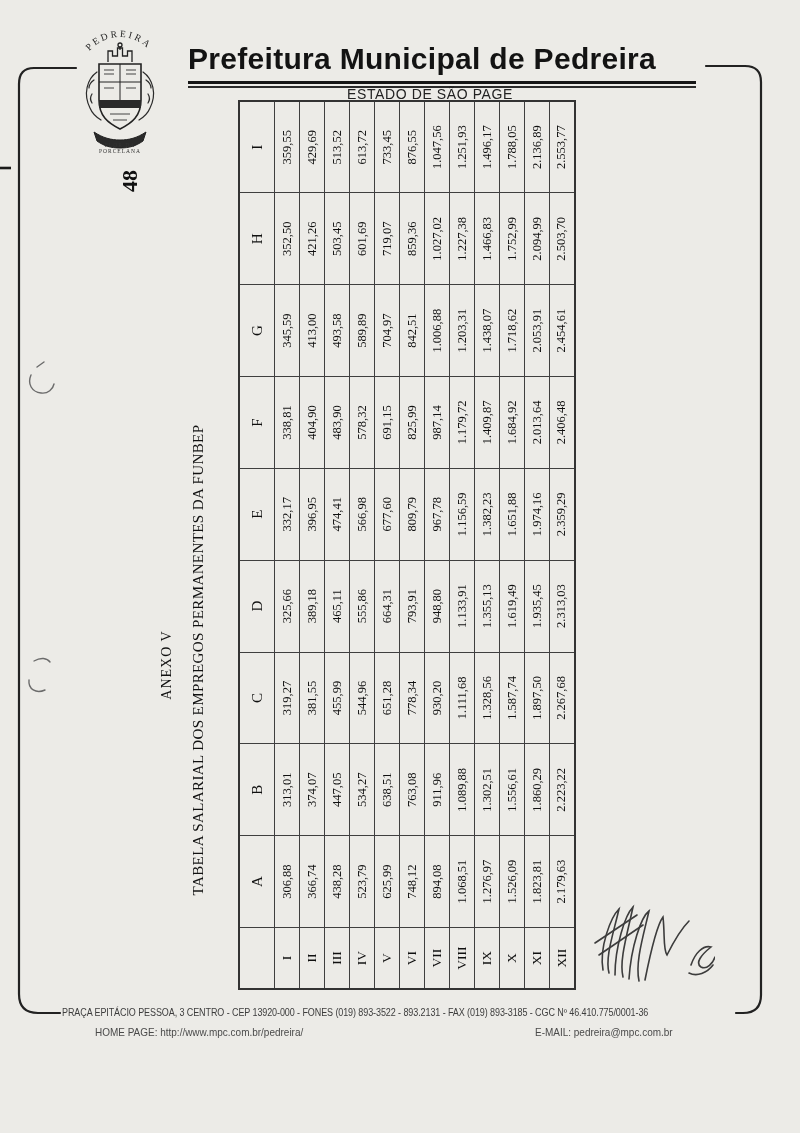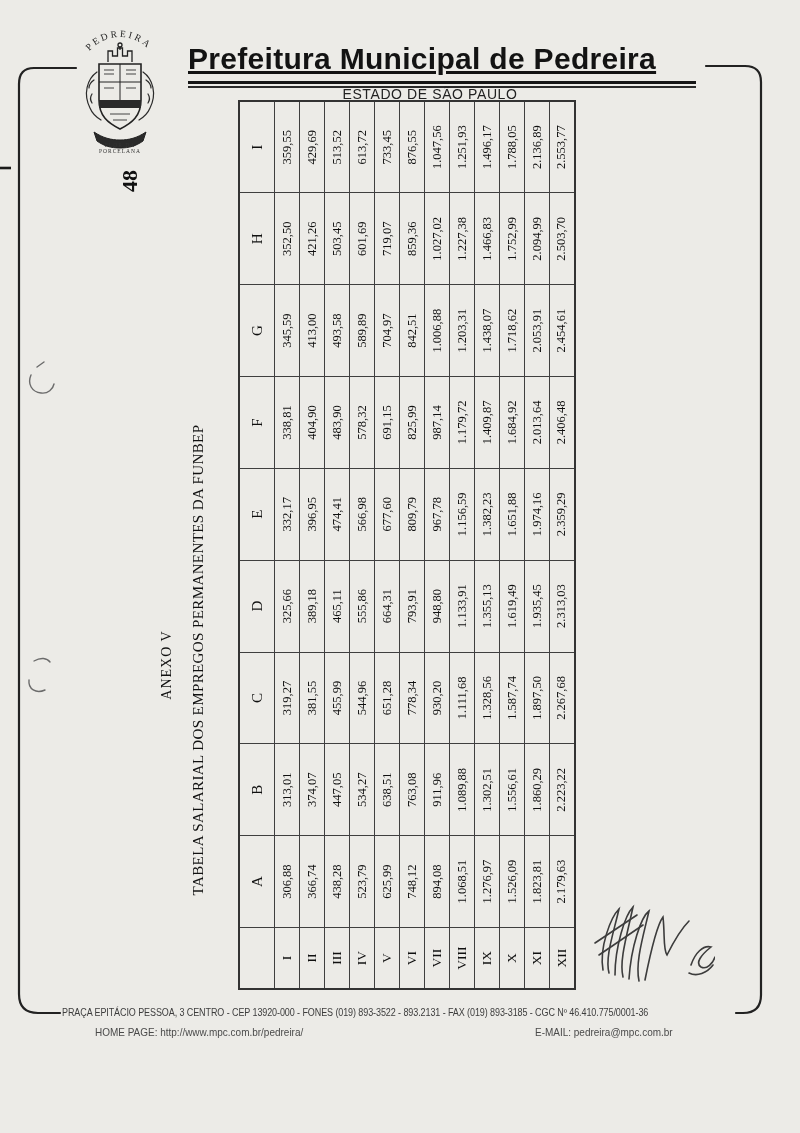--- a/index.html
+++ b/index.html
@@ -13,21 +13,20 @@
   svg{display:block;}
   .deco-svg{position:absolute;left:0;top:0;width:800px;height:1133px;pointer-events:none;}
 
   
   .crest{position:absolute;left:70px;top:14px;width:100px;height:140px;}
   .main-title{
     position:absolute;left:188px;top:42px;width:510px;
     font-family:"Liberation Sans", sans-serif;
     font-weight:bold;font-size:30px;letter-spacing:.3px;color:#131313;
     white-space:nowrap;
-    text-decoration:underline;
   }
   .underline-a{position:absolute;left:188px;top:81px;width:508px;height:3px;background:#161616;}
   .underline-b{position:absolute;left:188px;top:86px;width:508px;height:1.5px;background:#2a2a2a;}
   .sub-title{
     position:absolute;left:280px;top:86px;width:300px;text-align:center;
     font-family:"Liberation Sans", sans-serif;
     font-size:14px;letter-spacing:.6px;color:#222;white-space:nowrap;
   }
 
   
@@ -135,21 +134,21 @@
       <path d="M76,66 c3,2 5,5 5,8 M78,80 c2,3 2,6 0,9"></path>
     </g>
     <path d="M24,118 c9,6 17,8 26,8 c9,0 17,-2 26,-8 l-3,9 c-7,5 -14,7 -23,7 c-9,0 -16,-2 -23,-7 z" fill="#2a2a2a" stroke="#222" stroke-width="1"></path>
     <text x="50" y="133" text-anchor="middle" font-family="Liberation Serif, serif" font-size="5.5" letter-spacing="1" fill="#333">FLOR DA</text>
     <text x="50" y="139" text-anchor="middle" font-family="Liberation Serif, serif" font-size="5.5" letter-spacing="1" fill="#333">PORCELANA</text>
   </svg>
 
   <div class="main-title">Prefeitura Municipal de Pedreira</div>
   <div class="underline-a"></div>
   <div class="underline-b"></div>
-  <div class="sub-title">ESTADO DE SÃO PAULO</div>
+  <div class="sub-title">ESTADO DE SÃO PAGE</div>
 
   <div class="rotated">
     <div class="page-number">48</div>
     <div class="annex-title">ANEXO V</div>
     <div class="annex-subtitle">TABELA SALARIAL DOS EMPREGOS PERMANENTES DA FUNBEP</div>
     <table class="salary-table">
       <thead>
         <tr>
             <th></th>
             <th>A</th>

